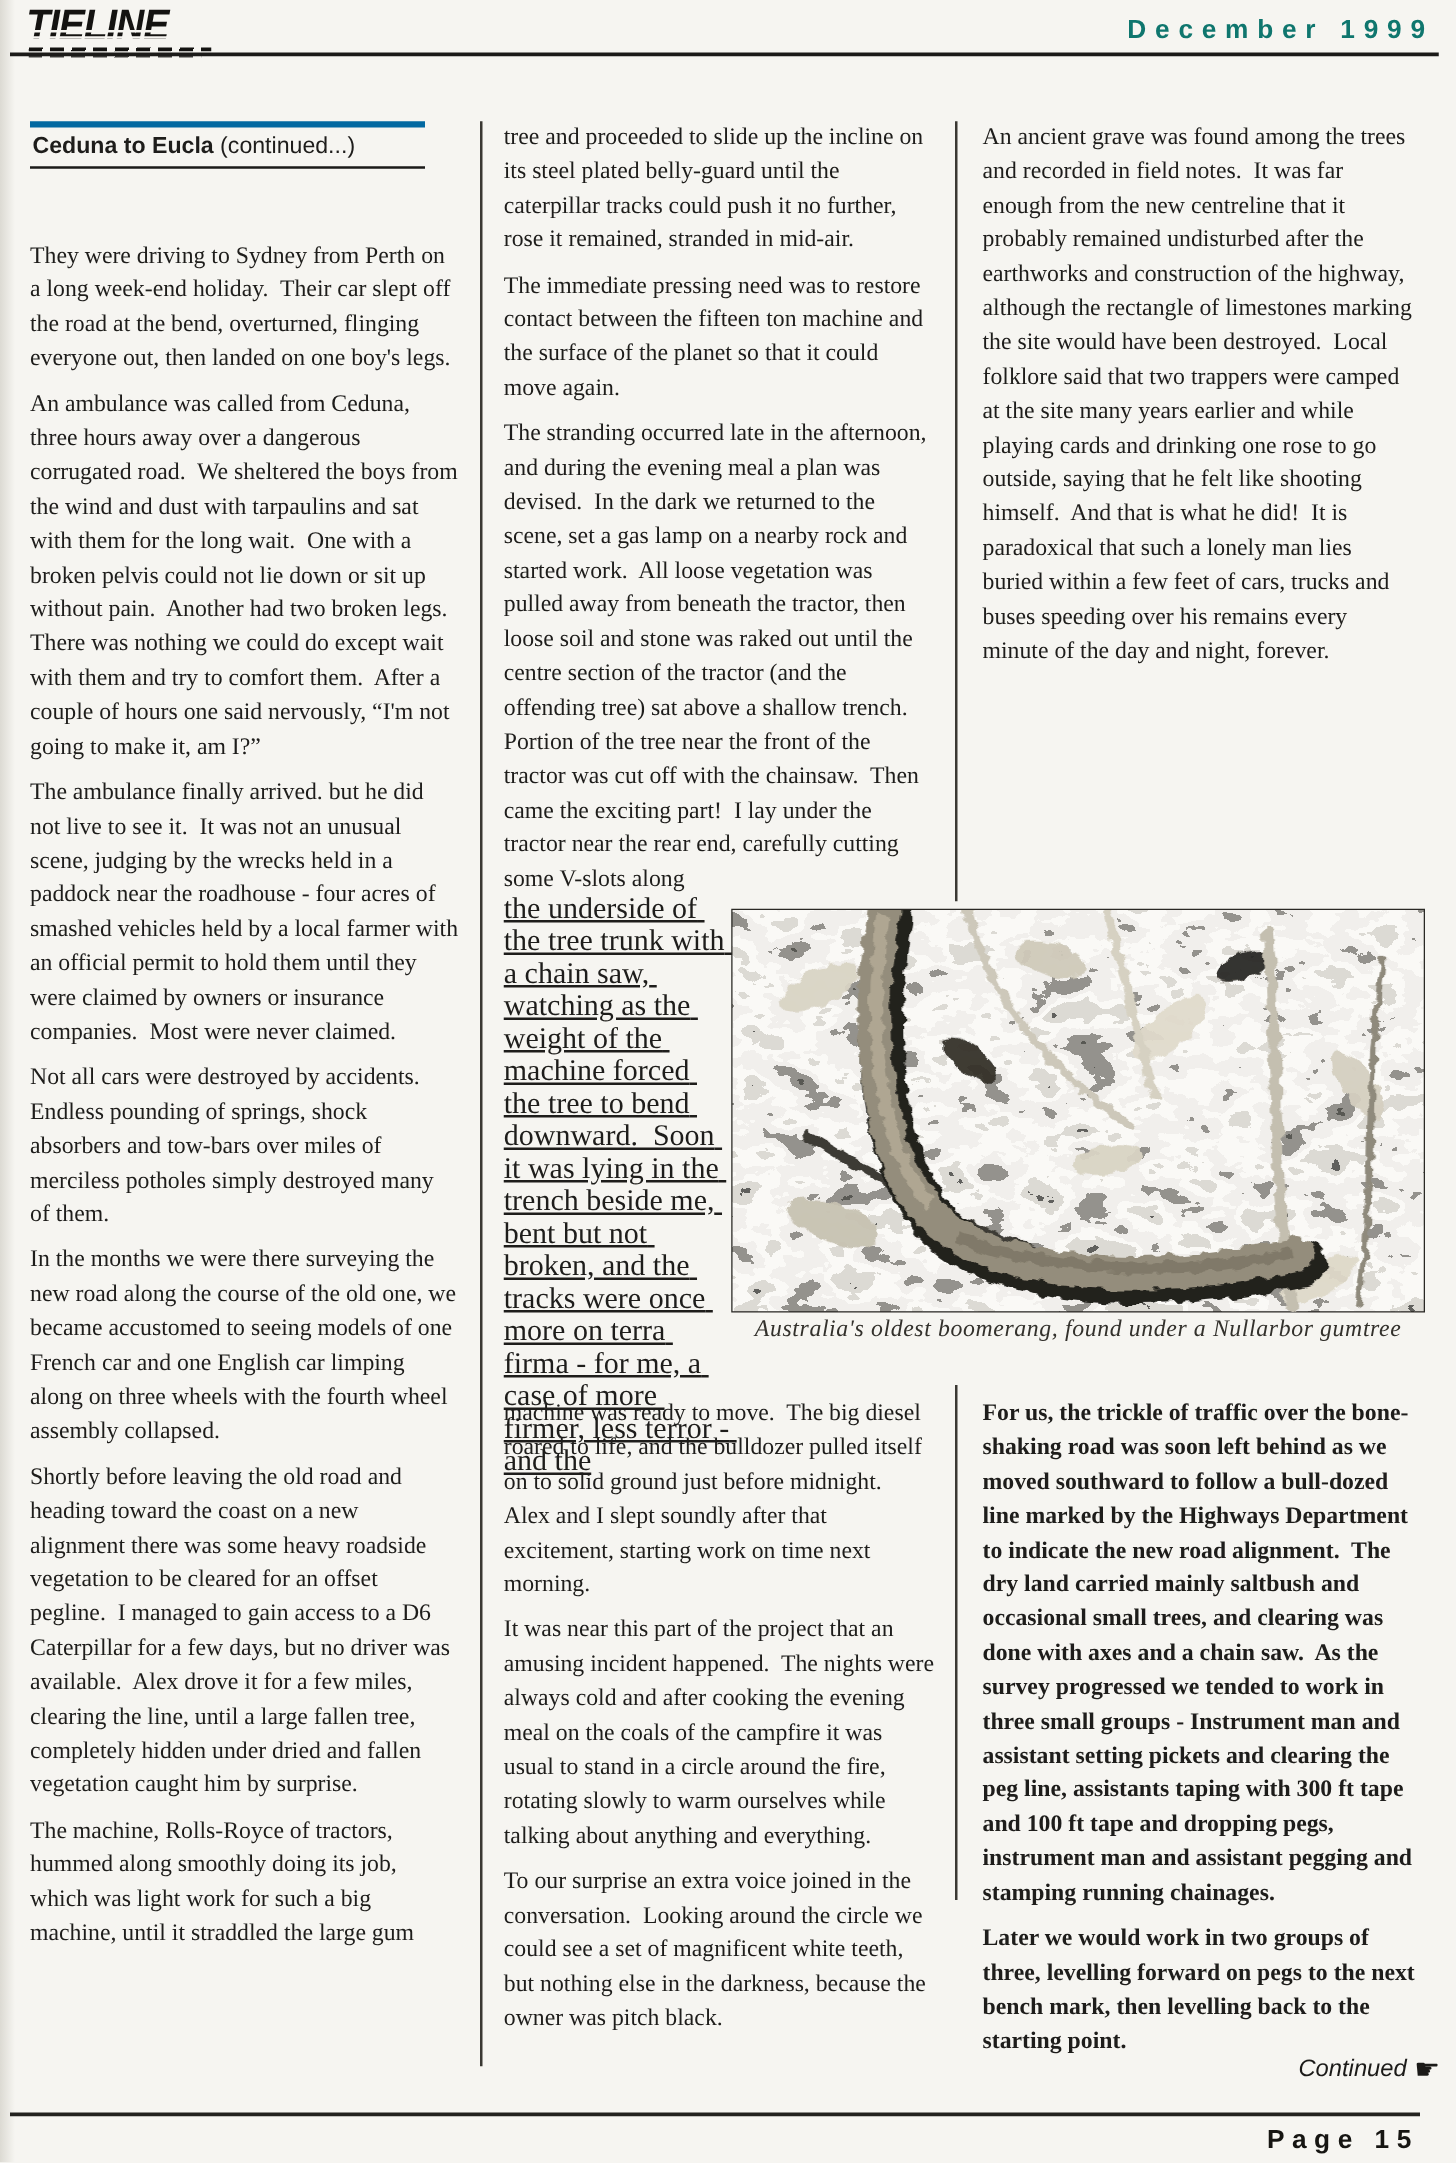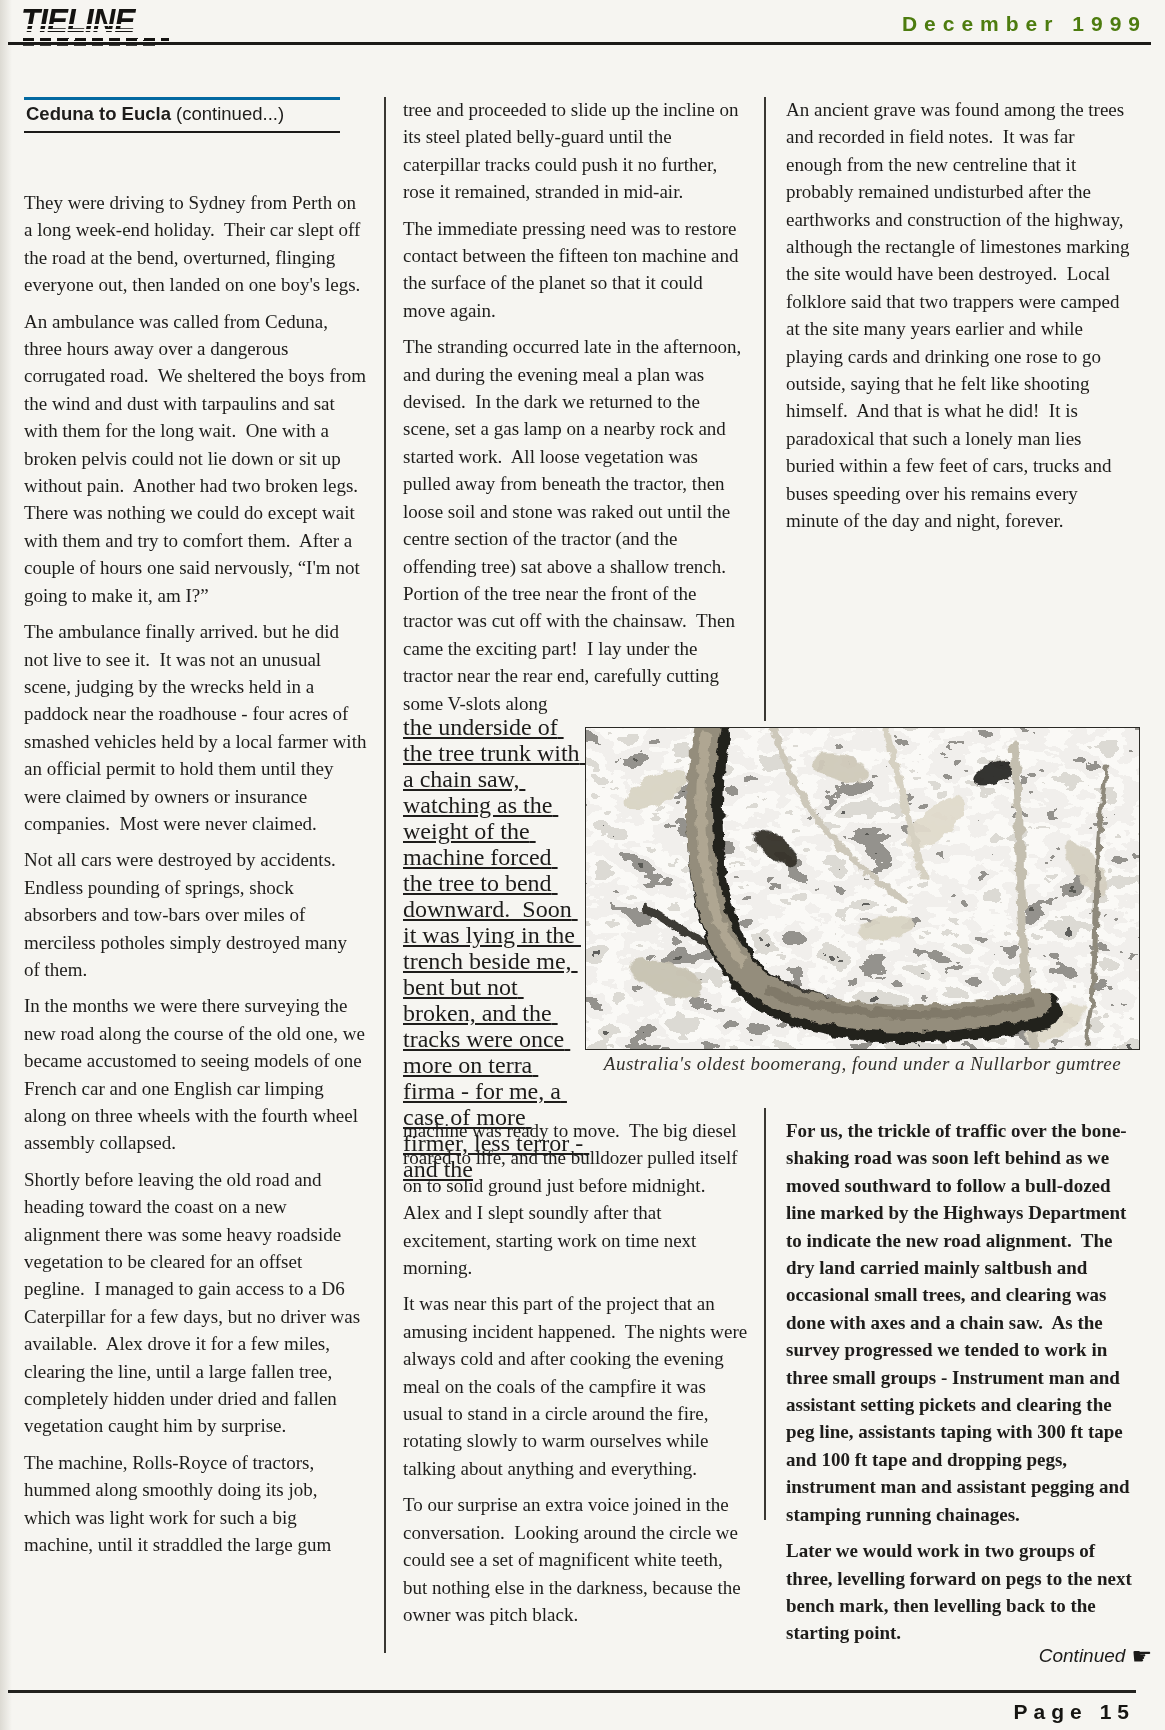--- a/index.html
+++ b/index.html
@@ -12,34 +12,34 @@
   .logo{position:absolute;left:21px;top:3px;width:160px;height:44px;}
   .logo-text{display:inline-block;font-family:"Liberation Sans","DejaVu Sans",sans-serif;
         font-style:italic;font-weight:900;font-size:34px;line-height:34px;letter-spacing:-1px;
         transform:scaleX(.92);transform-origin:left;color:#141311;}
   .logo-stripe{position:absolute;left:0;width:148px;height:2px;background:#f6f5f1;}
   .ls1{top:21px;} .ls2{top:26px;}
   .logo-underline{position:absolute;left:2px;width:146px;height:3px;
         background:repeating-linear-gradient(100deg,#141311 0 11px,rgba(0,0,0,0) 11px 17px);}
   .lu1{top:35px;} .lu2{top:40px;width:138px;opacity:.8;}
   .issue-date{position:absolute;right:18px;top:12px;font-family:"Liberation Sans","DejaVu Sans",sans-serif;
-        font-weight:bold;font-size:21px;letter-spacing:7px;color:#4d7c0f;white-space:nowrap;}
+        font-weight:bold;font-size:21px;letter-spacing:7px;color:#0f766e;white-space:nowrap;}
   .header-rule{position:absolute;left:8px;top:42px;width:1143px;height:3px;background:#1b1a18;}
 
   
   .col{position:absolute;font-size:19px;line-height:27.4px;text-align:left;}
   .col p{margin:0 0 9px 0;white-space:pre-wrap;}
   #col1{left:24px;top:97px;width:343px;}
   #col2-top{left:403px;top:96px;width:345px;}
   #col2-narrow{left:403px;top:714px;width:181px;font-size:24px;line-height:26px;text-decoration:underline;}
   #col2-bottom{left:403px;top:1117px;width:345px;}
   #col3-top{left:786px;top:96px;width:348px;}
   #col3-bottom{left:786px;top:1117px;width:350px;font-weight:bold;}
 
-  .section-header{width:312px;border-top:3px solid #0369a1;border-bottom:2px solid #1b1a18;
+  .section-header{width:312px;border-top:5px solid #0369a1;border-bottom:2px solid #1b1a18;
         padding:3px 2px 6px 2px;margin-bottom:56px;
         font-family:"Liberation Sans","DejaVu Sans",sans-serif;font-size:18.5px;line-height:22px;}
   .section-title{font-weight:bold;}
   .section-suffix{font-weight:normal;}
 
   .vrule{position:absolute;width:2px;background:#3a3833;}
   #divider1{left:384px;top:97px;height:1556px;}
   #divider2a{left:764px;top:97px;height:624px;}
   #divider2b{left:764px;top:1108px;height:412px;}
 

